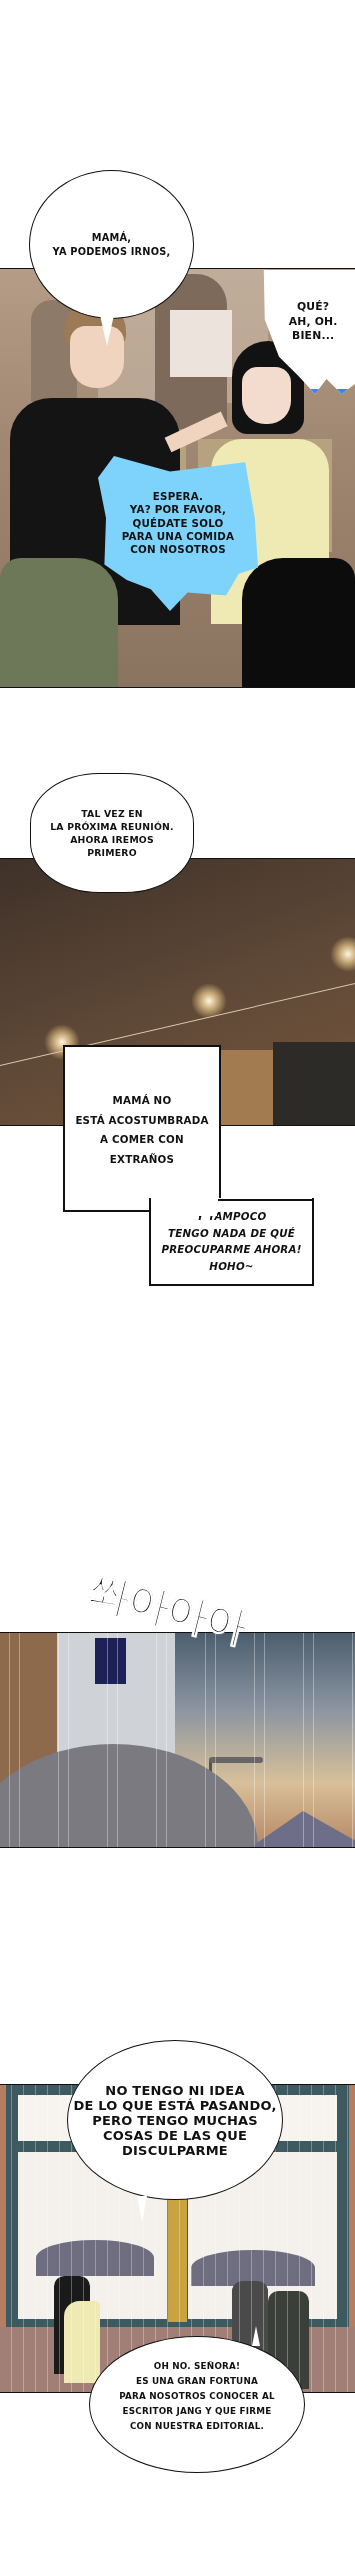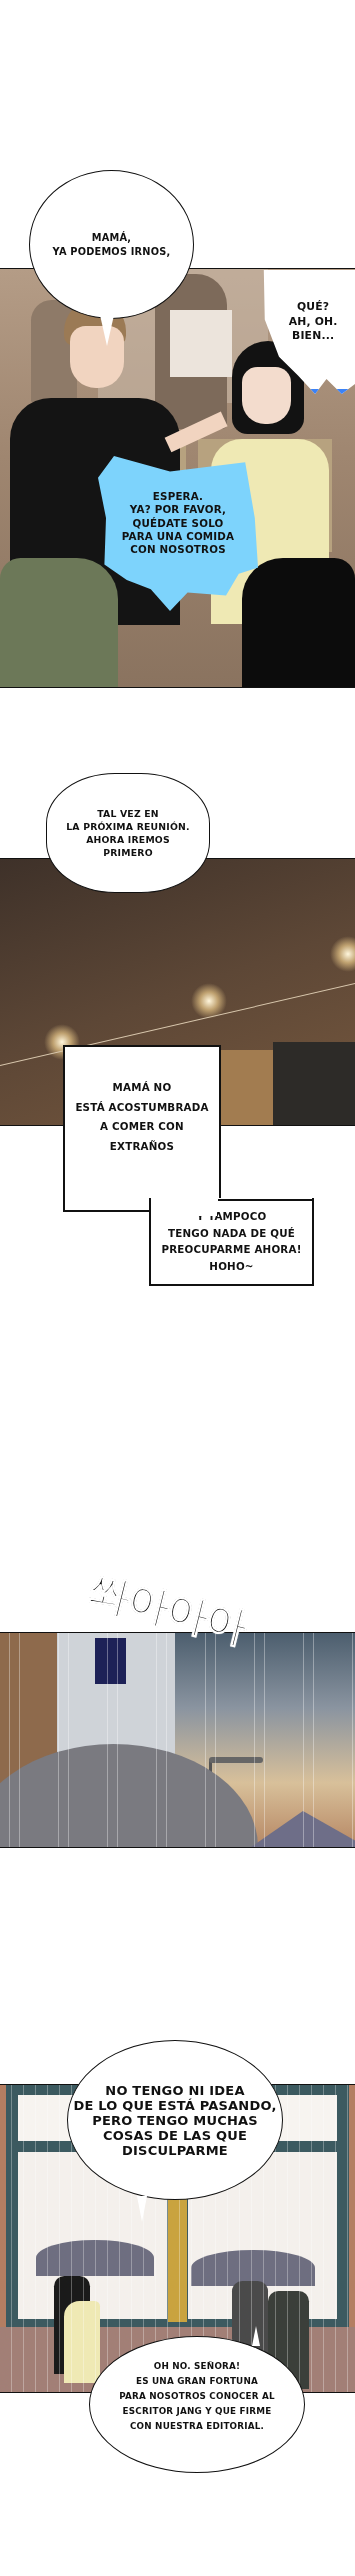--- a/index.html
+++ b/index.html
@@ -63,36 +63,36 @@
 <div class="panel" style="top:858px; height:268px; background: linear-gradient(160deg,#3e3129 0%,#5d4736 50%,#76583e 100%);">
   <div class="fig" style="left:44px; top:165px; width:36px; height:36px; background: radial-gradient(circle,#fff6dc 0%,rgba(255,220,150,.6) 35%,rgba(0,0,0,0) 70%);"></div>
   <div class="fig" style="left:191px; top:124px; width:36px; height:36px; background: radial-gradient(circle,#fff6dc 0%,rgba(255,220,150,.6) 35%,rgba(0,0,0,0) 70%);"></div>
   <div class="fig" style="left:330px; top:77px; width:36px; height:36px; background: radial-gradient(circle,#fff6dc 0%,rgba(255,220,150,.6) 35%,rgba(0,0,0,0) 70%);"></div>
   <div class="fig" style="left:0; top:206px; width:392px; height:1px; background:#d8c7ad; transform:rotate(-13deg); transform-origin:left;"></div>
   <div class="fig" style="left:273px; top:183px; width:82px; height:88px; background:#2d2b28;"></div>
   <div class="fig" style="left:165px; top:191px; width:108px; height:82px; background:#a27c50;"></div>
   <div class="fig" style="left:77px; top:214px; width:88px; height:57px; background:#2f2c28;"></div>
 </div>
 
-<div class="bubble roundish" style="left:46px; top:773px; width:164px; height:120px;">
+<div class="bubble roundish" style="left:30px; top:773px; width:164px; height:120px;">
   <span class="txt" style="font-size:9.3px; line-height:13px;">TAL VEZ EN
 LA PRÓXIMA REUNIÓN.
 AHORA IREMOS
 PRIMERO</span>
 </div>
 
-<div class="bubble box" style="left:63px; top:1045px; width:158px; height:167px; justify-content:center; align-items:flex-start; padding-top:31px;">
+<div class="bubble box" style="left:63px; top:1045px; width:158px; height:167px; justify-content:center; align-items:flex-start; padding-top:44px;">
   <span class="txt" style="font-size:10.3px; line-height:19.6px;">MAMÁ NO
 ESTÁ ACOSTUMBRADA
 A COMER CON
 EXTRAÑOS</span>
 </div>
 
 <div class="bubble box" style="left:149px; top:1198px; width:165px; height:88px; border-top:none; padding-top:0;">
-  <span class="txt" style="font-size:10.3px; line-height:16.5px;">Y TAMPOCO
+  <span class="txt" style="font-size:10.3px; line-height:16.5px;font-style:italic;">Y TAMPOCO
 TENGO NADA DE QUÉ
 PREOCUPARME AHORA!
 HOHO~</span>
 </div>
 <div class="fig" style="left:218px; top:1199px; width:96px; height:2.1px; background:#111; z-index:6;"></div>
 <div class="fig" style="left:151px; top:1195px; width:66px; height:20.6px; background:#fff; z-index:6;"></div>
 
 <div class="panel" style="top:1632px; height:216px; background: linear-gradient(180deg,#4c5e6e 0%,#8a94a0 35%,#d8c09a 70%,#b68764 100%);">
   <div class="fig" style="left:0; top:0; width:57px; height:216px; background:#8e6a4c;"></div>
   <div class="fig" style="left:57px; top:0; width:118px; height:155px; background:#cfd3d8;"></div>

